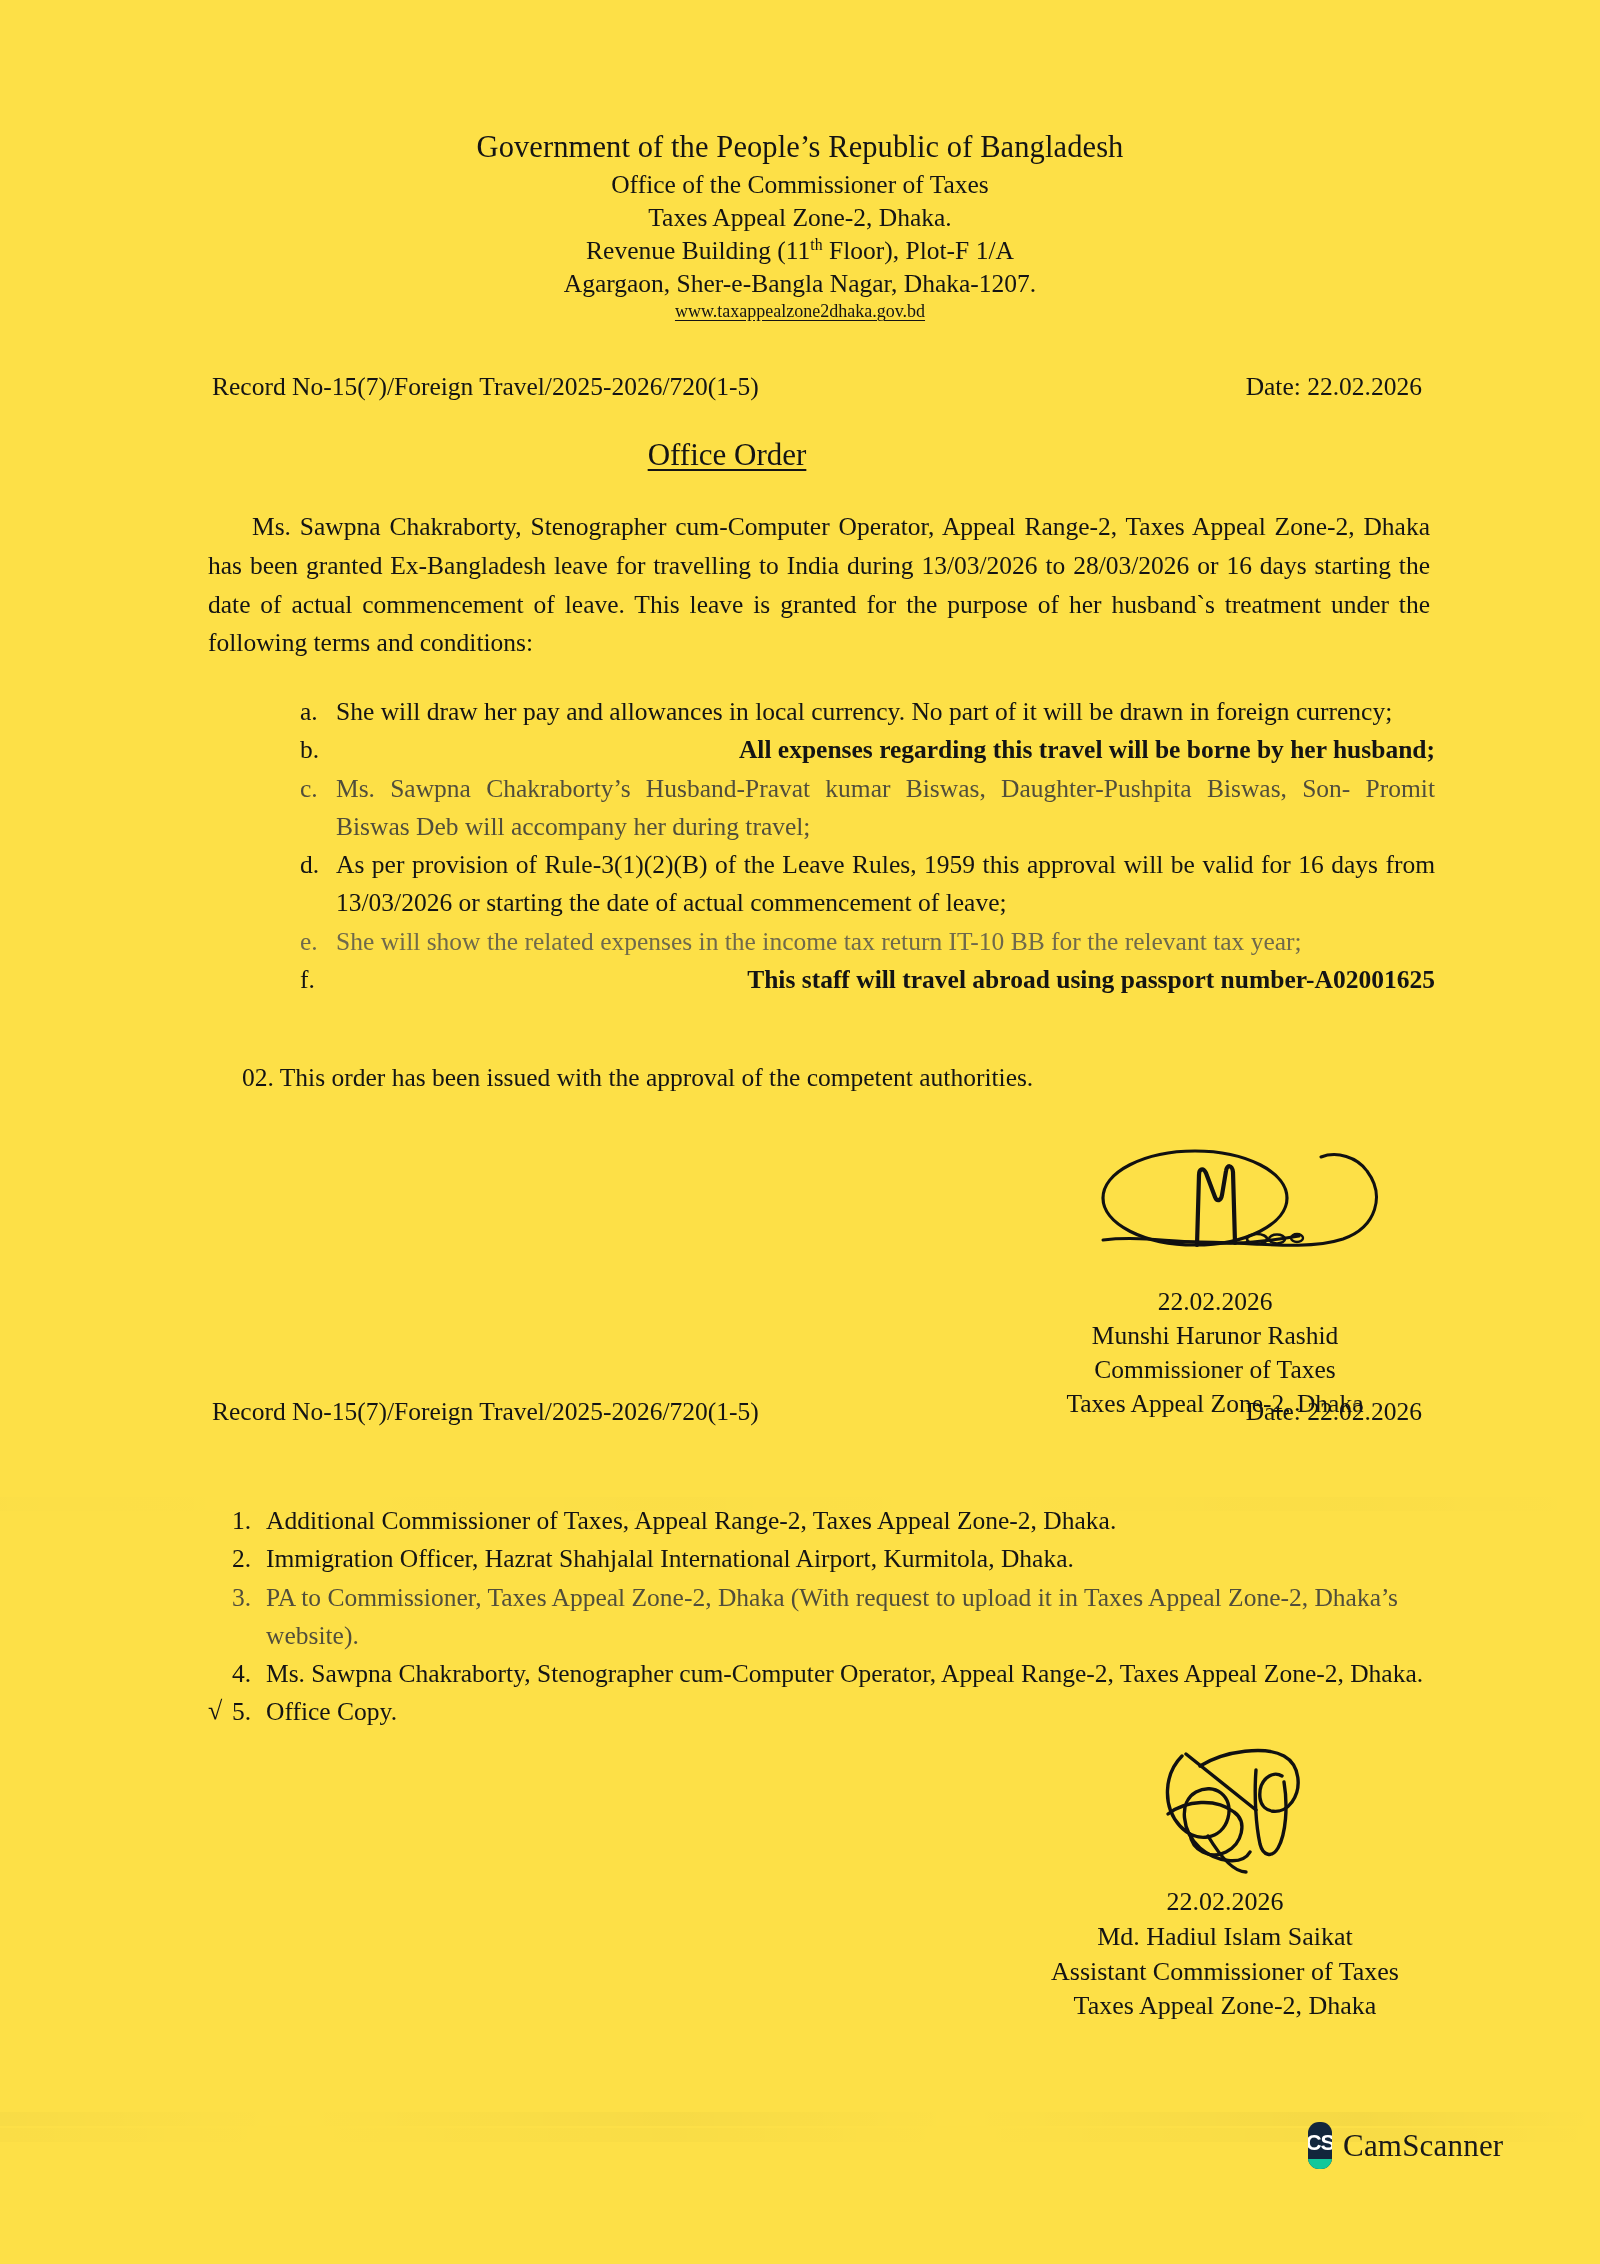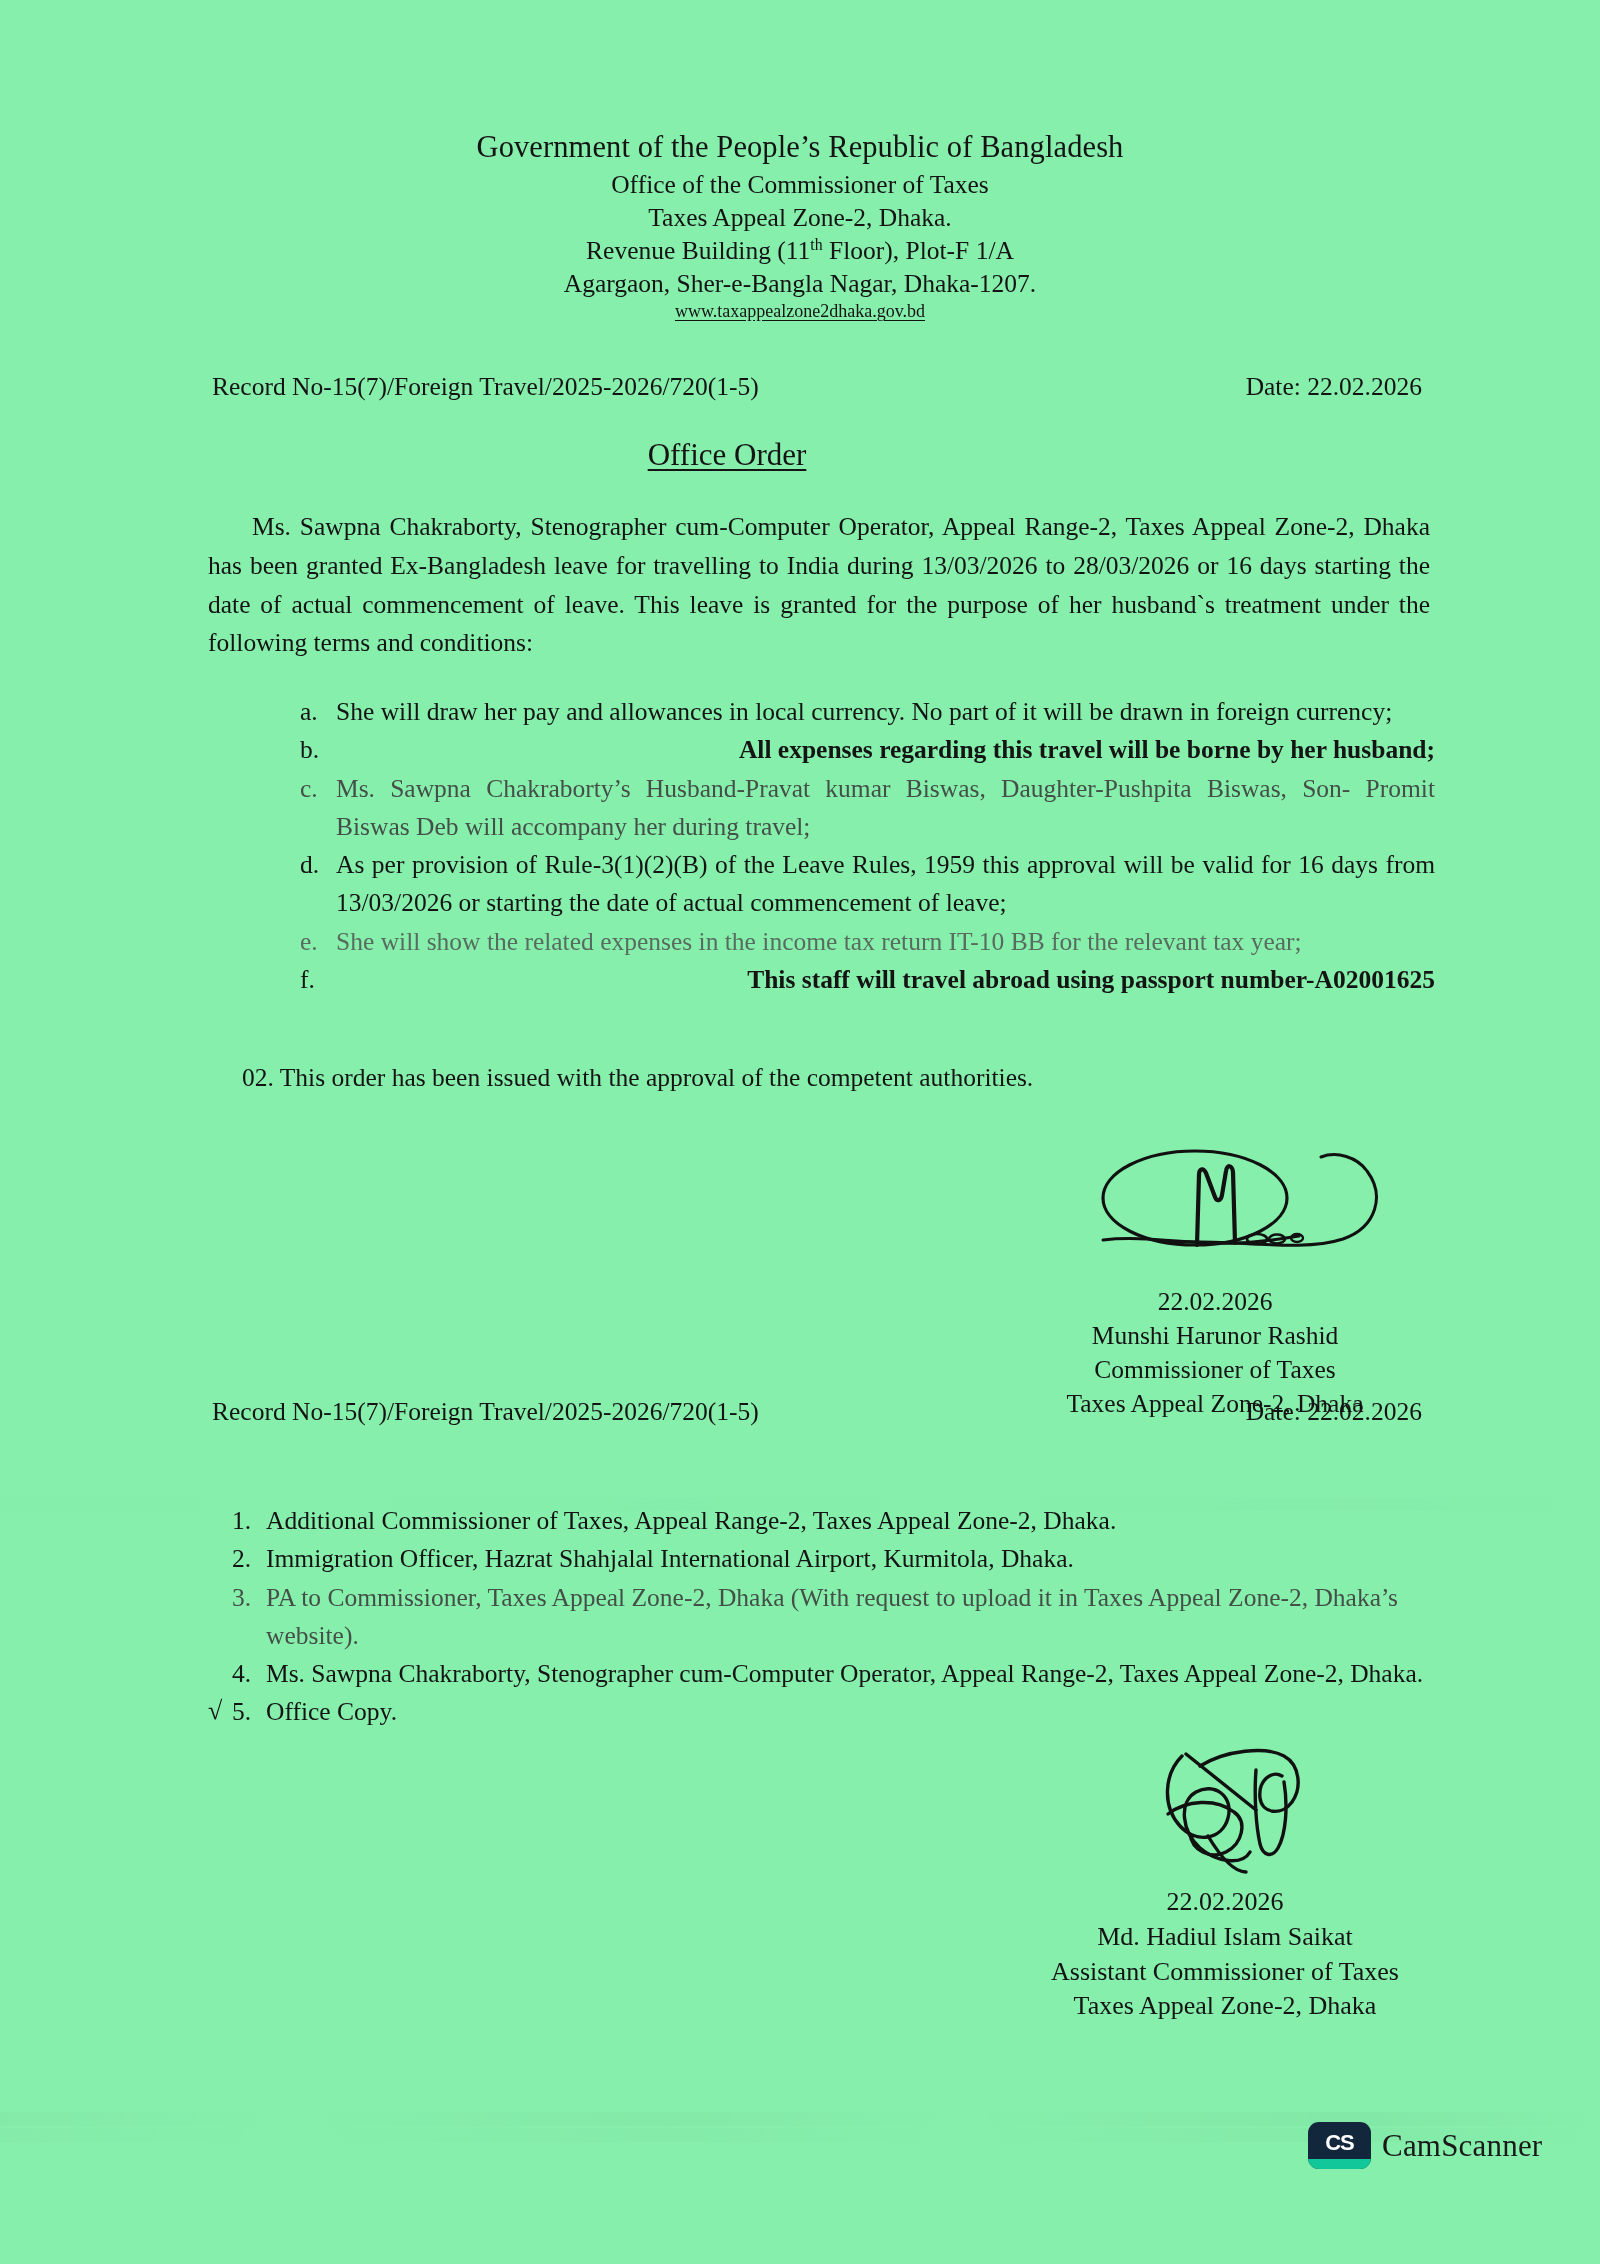--- a/index.html
+++ b/index.html
@@ -12,21 +12,21 @@
     height: 2264px;
     position: relative;
     font-family: "Liberation Serif", "DejaVu Serif", serif;
     color: #141414;
     overflow: hidden;
   }
 
   .page {
     position: absolute;
     inset: 0;
-    background: #86efac;
+    background: #fde047;
   }
 
   
   .scan-noise {
     position: absolute;
     left: 0; right: 0;
     height: 14px;
     background: linear-gradient(90deg, rgba(0,0,0,0.018) 0%, rgba(0,0,0,0.0) 18%, rgba(0,0,0,0.022) 42%, rgba(0,0,0,0.0) 60%, rgba(0,0,0,0.03) 85%, rgba(0,0,0,0.0) 100%);
     pointer-events: none;
   }
@@ -221,21 +221,21 @@
   
   .camscanner {
     position: absolute;
     top: 2122px;
     left: 1308px;
     display: flex;
     align-items: center;
     gap: 11px;
   }
   .cs-badge {
-    width: 63px;
+    width: 24px;
     height: 47px;
     border-radius: 11px;
     background: #12263c;
     position: relative;
     overflow: hidden;
     display: flex;
     align-items: center;
     justify-content: center;
   }
   .cs-badge .cs-strip {

